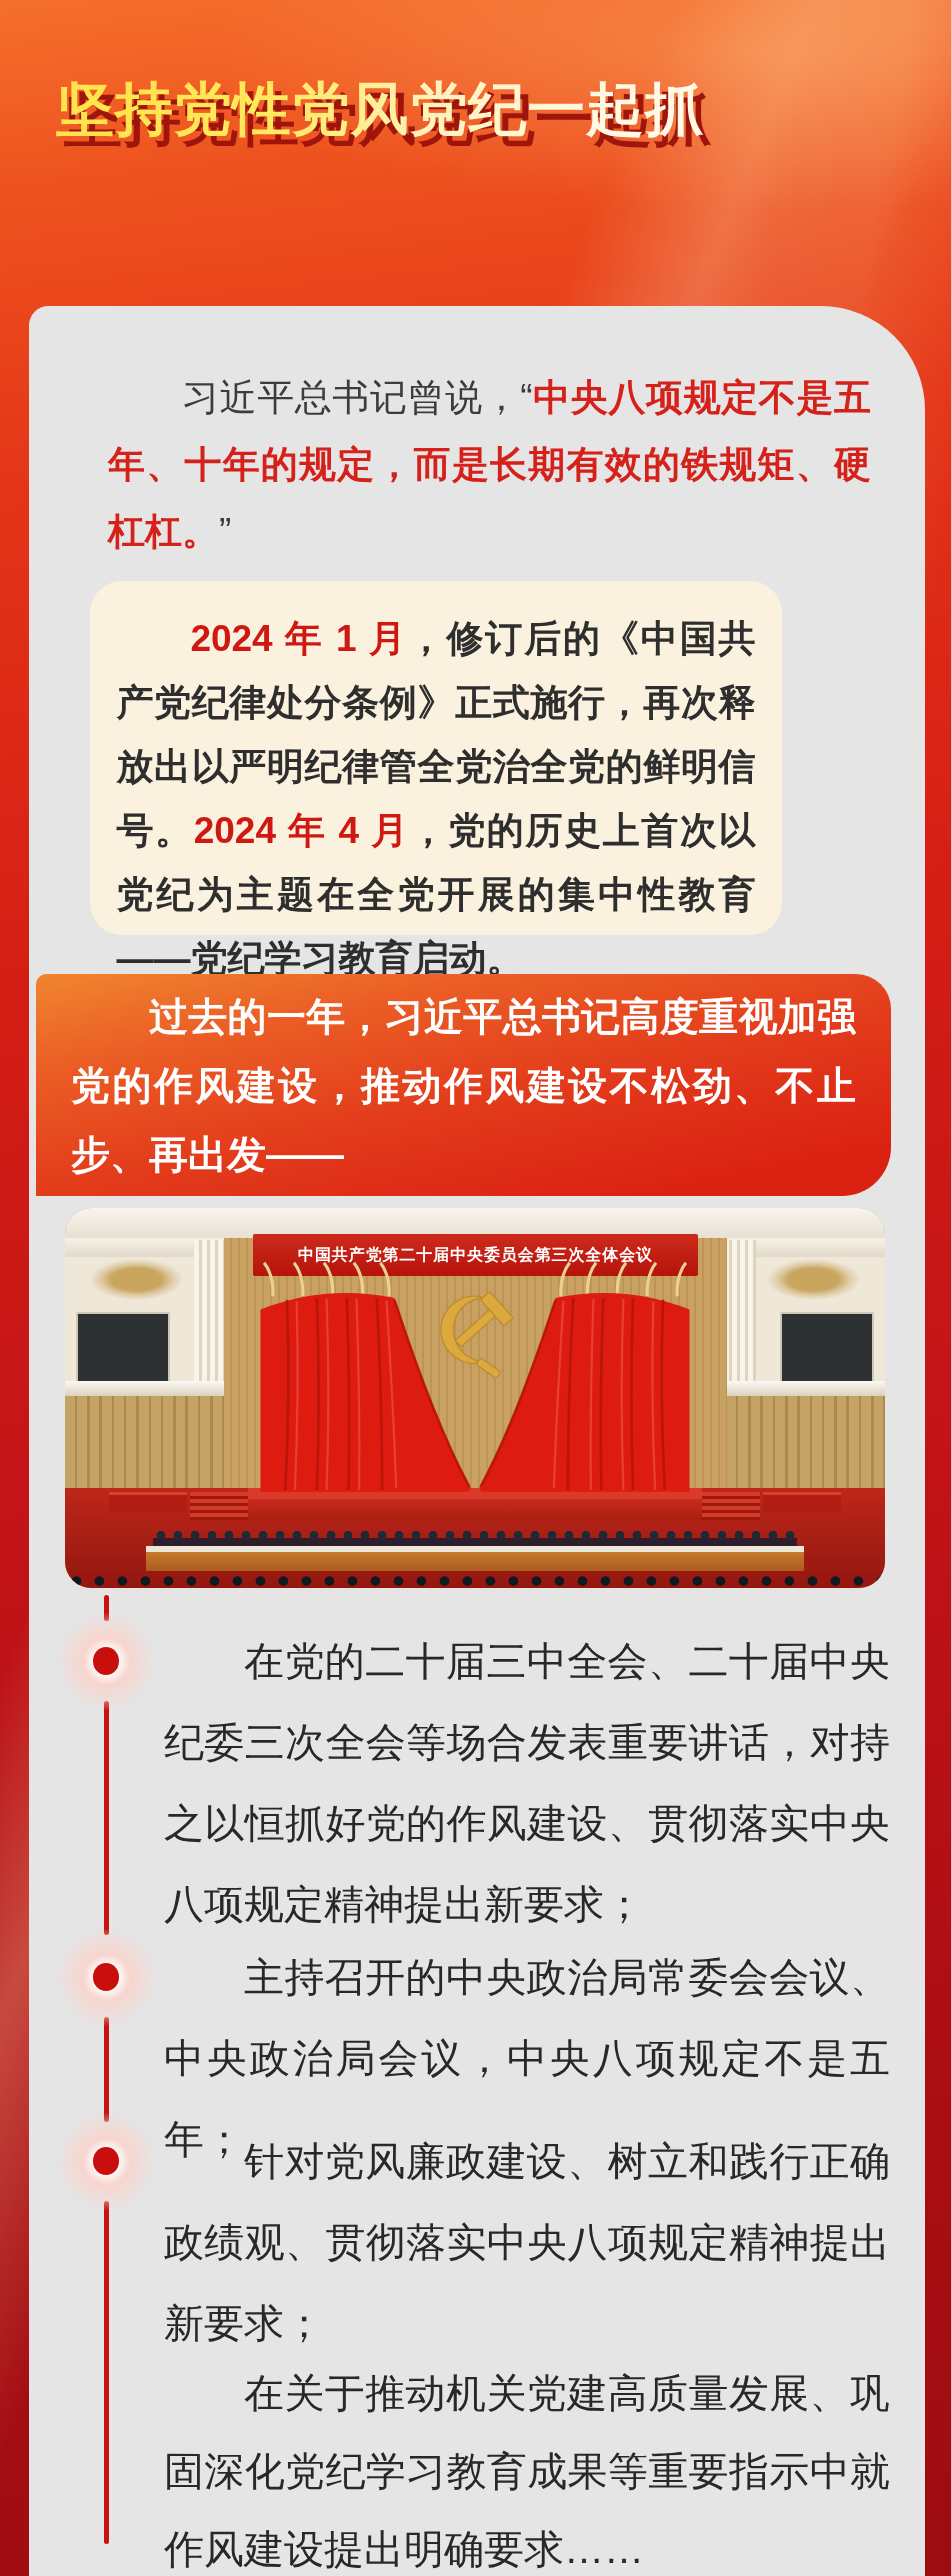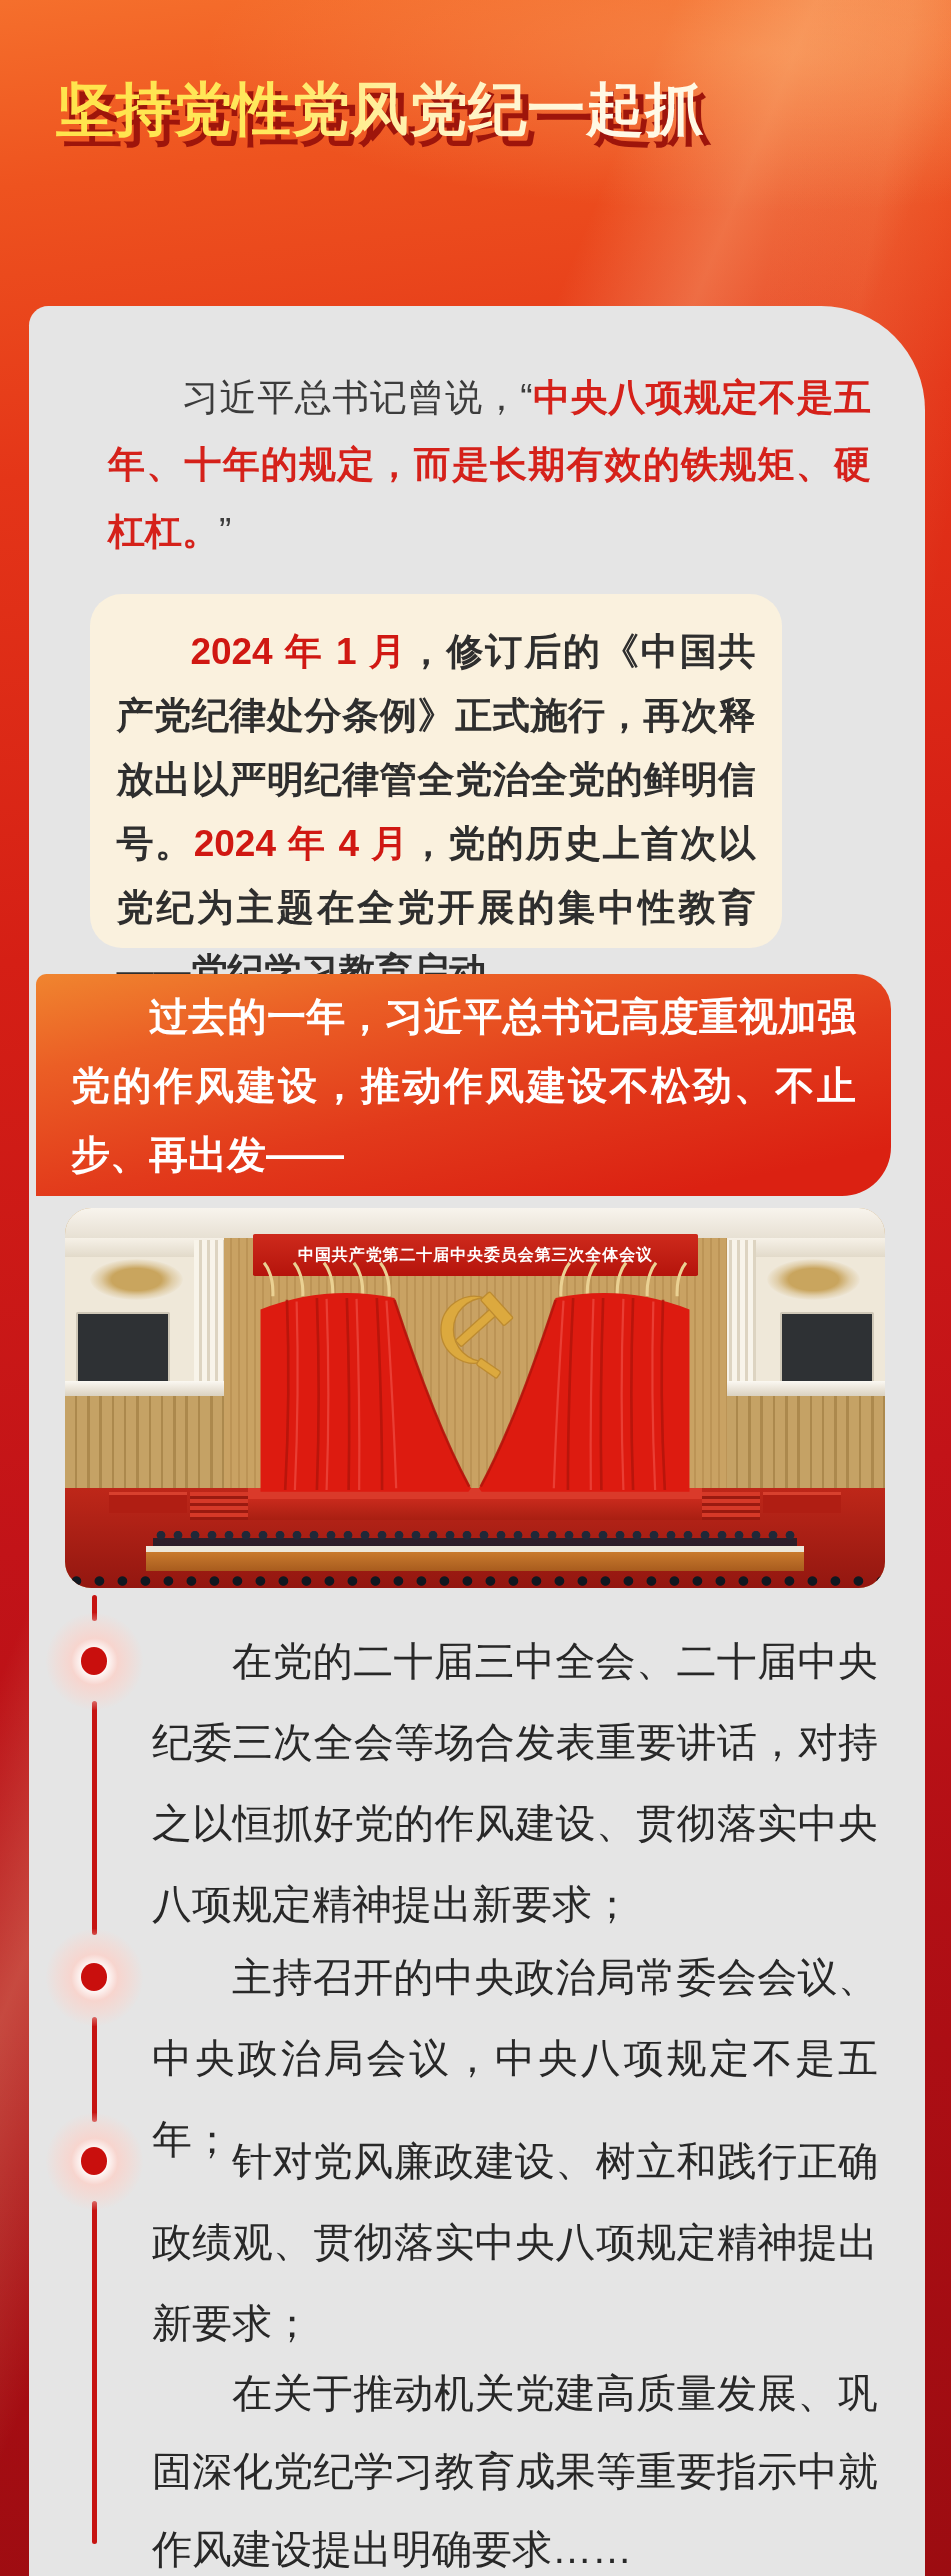--- a/index.html
+++ b/index.html
@@ -29,21 +29,21 @@
   }
 
   
   .card{position:absolute;left:29px;top:306px;width:896px;bottom:0;background:#e5e5e5;border-radius:19.4px 104px 0 0;z-index:1;}
 
   
   .intro{position:absolute;left:79px;top:58px;width:763px;font-size:37px;line-height:67px;color:#3C3C3C;font-weight:500;text-align:justify;text-indent:2em;}
   .intro .hl{color:#D5211A;font-weight:bold;}
 
   
-  .cream{position:absolute;left:61px;top:288px;width:692px;height:354px;background:#FAF1DE;border-radius:32px;
+  .cream{position:absolute;left:61px;top:275px;width:692px;height:354px;background:#FAF1DE;border-radius:32px;
     box-sizing:border-box;padding:26.4px 26.4px 0;font-size:37px;line-height:64px;color:#2E2E2E;font-weight:600;text-align:justify;text-indent:2em;}
   .cream .date{color:#D01812;font-weight:bold;}
 
   
   .banner{position:absolute;left:7px;top:668px;width:855px;height:222px;border-radius:10.6px 35px 49px 0;
     background:linear-gradient(168deg,#F0852F 0%,#EB5E25 24%,#E23A1B 56%,#DB2112 88%);
     color:#FFFFFF;font-size:39px;line-height:69px;font-weight:bold;box-sizing:border-box;
     padding:0 35px;display:flex;align-items:center;}
   .banner .banner-text{text-align:justify;text-indent:2em;width:100%;}
 
@@ -81,21 +81,21 @@
   .ph-people{left:88px;top:322px;width:644px;height:19.4px;
     background-image:radial-gradient(circle at 8px 5.3px,#202838 0 4px,rgba(32,40,56,0) 4.8px),
                      linear-gradient(transparent 0 8px, rgba(25,30,45,0.85) 8px 19.4px);
     background-size:17px 19.4px,100% 100%;}
   .ph-table{left:81px;top:338px;width:658px;height:6.2px;background:#EDE7DA;}
   .ph-dais{left:81px;top:344px;width:658px;height:19.4px;background:linear-gradient(#C97A2E,#A85C1E);}
   .ph-audience{left:0;top:367px;width:820px;height:12.3px;
     background-image:radial-gradient(circle at 11.4px 6.2px,#101820 0 4.4px,transparent 5.3px);background-size:23px 12.3px;}
 
   
-  .bullets{position:absolute;left:4px;top:1289px;width:896px;height:980px;}
+  .bullets{position:absolute;left:16px;top:1289px;width:896px;height:980px;}
   .rail-seg{position:absolute;left:59px;width:5.3px;background:#C61311;border-radius:2.6px;}
   .seg0{top:0;height:26.4px;} .seg1{top:106px;height:234px;} .seg2{top:422px;height:105px;} .seg3{top:606px;height:343px;}
   .dot-glow{position:absolute;left:13.2px;width:97px;height:97px;border-radius:50%;
     background:radial-gradient(circle,#FFFFFF 0 16%,rgba(248,212,205,0.95) 34%,rgba(246,215,208,0.55) 54%,rgba(246,215,208,0) 72%);}
   .g1{top:17.6px;} .g2{top:334px;} .g3{top:518px;}
   .dot{position:absolute;left:48px;width:26.4px;height:28px;border-radius:50%;background:#C90F0D;}
   .d1{top:52px;} .d2{top:368px;} .d3{top:552px;}
   .bullet-text{position:absolute;left:119px;width:726px;font-size:40px;line-height:81px;color:#282828;font-weight:500;text-align:justify;text-indent:2em;}
   .bt1{top:26.4px;} .bt2{top:342px;} .bt3{top:526px;}
   .closing{position:absolute;left:119px;top:759px;width:726px;font-size:40px;line-height:78px;color:#282828;font-weight:500;text-align:justify;text-indent:2em;}

